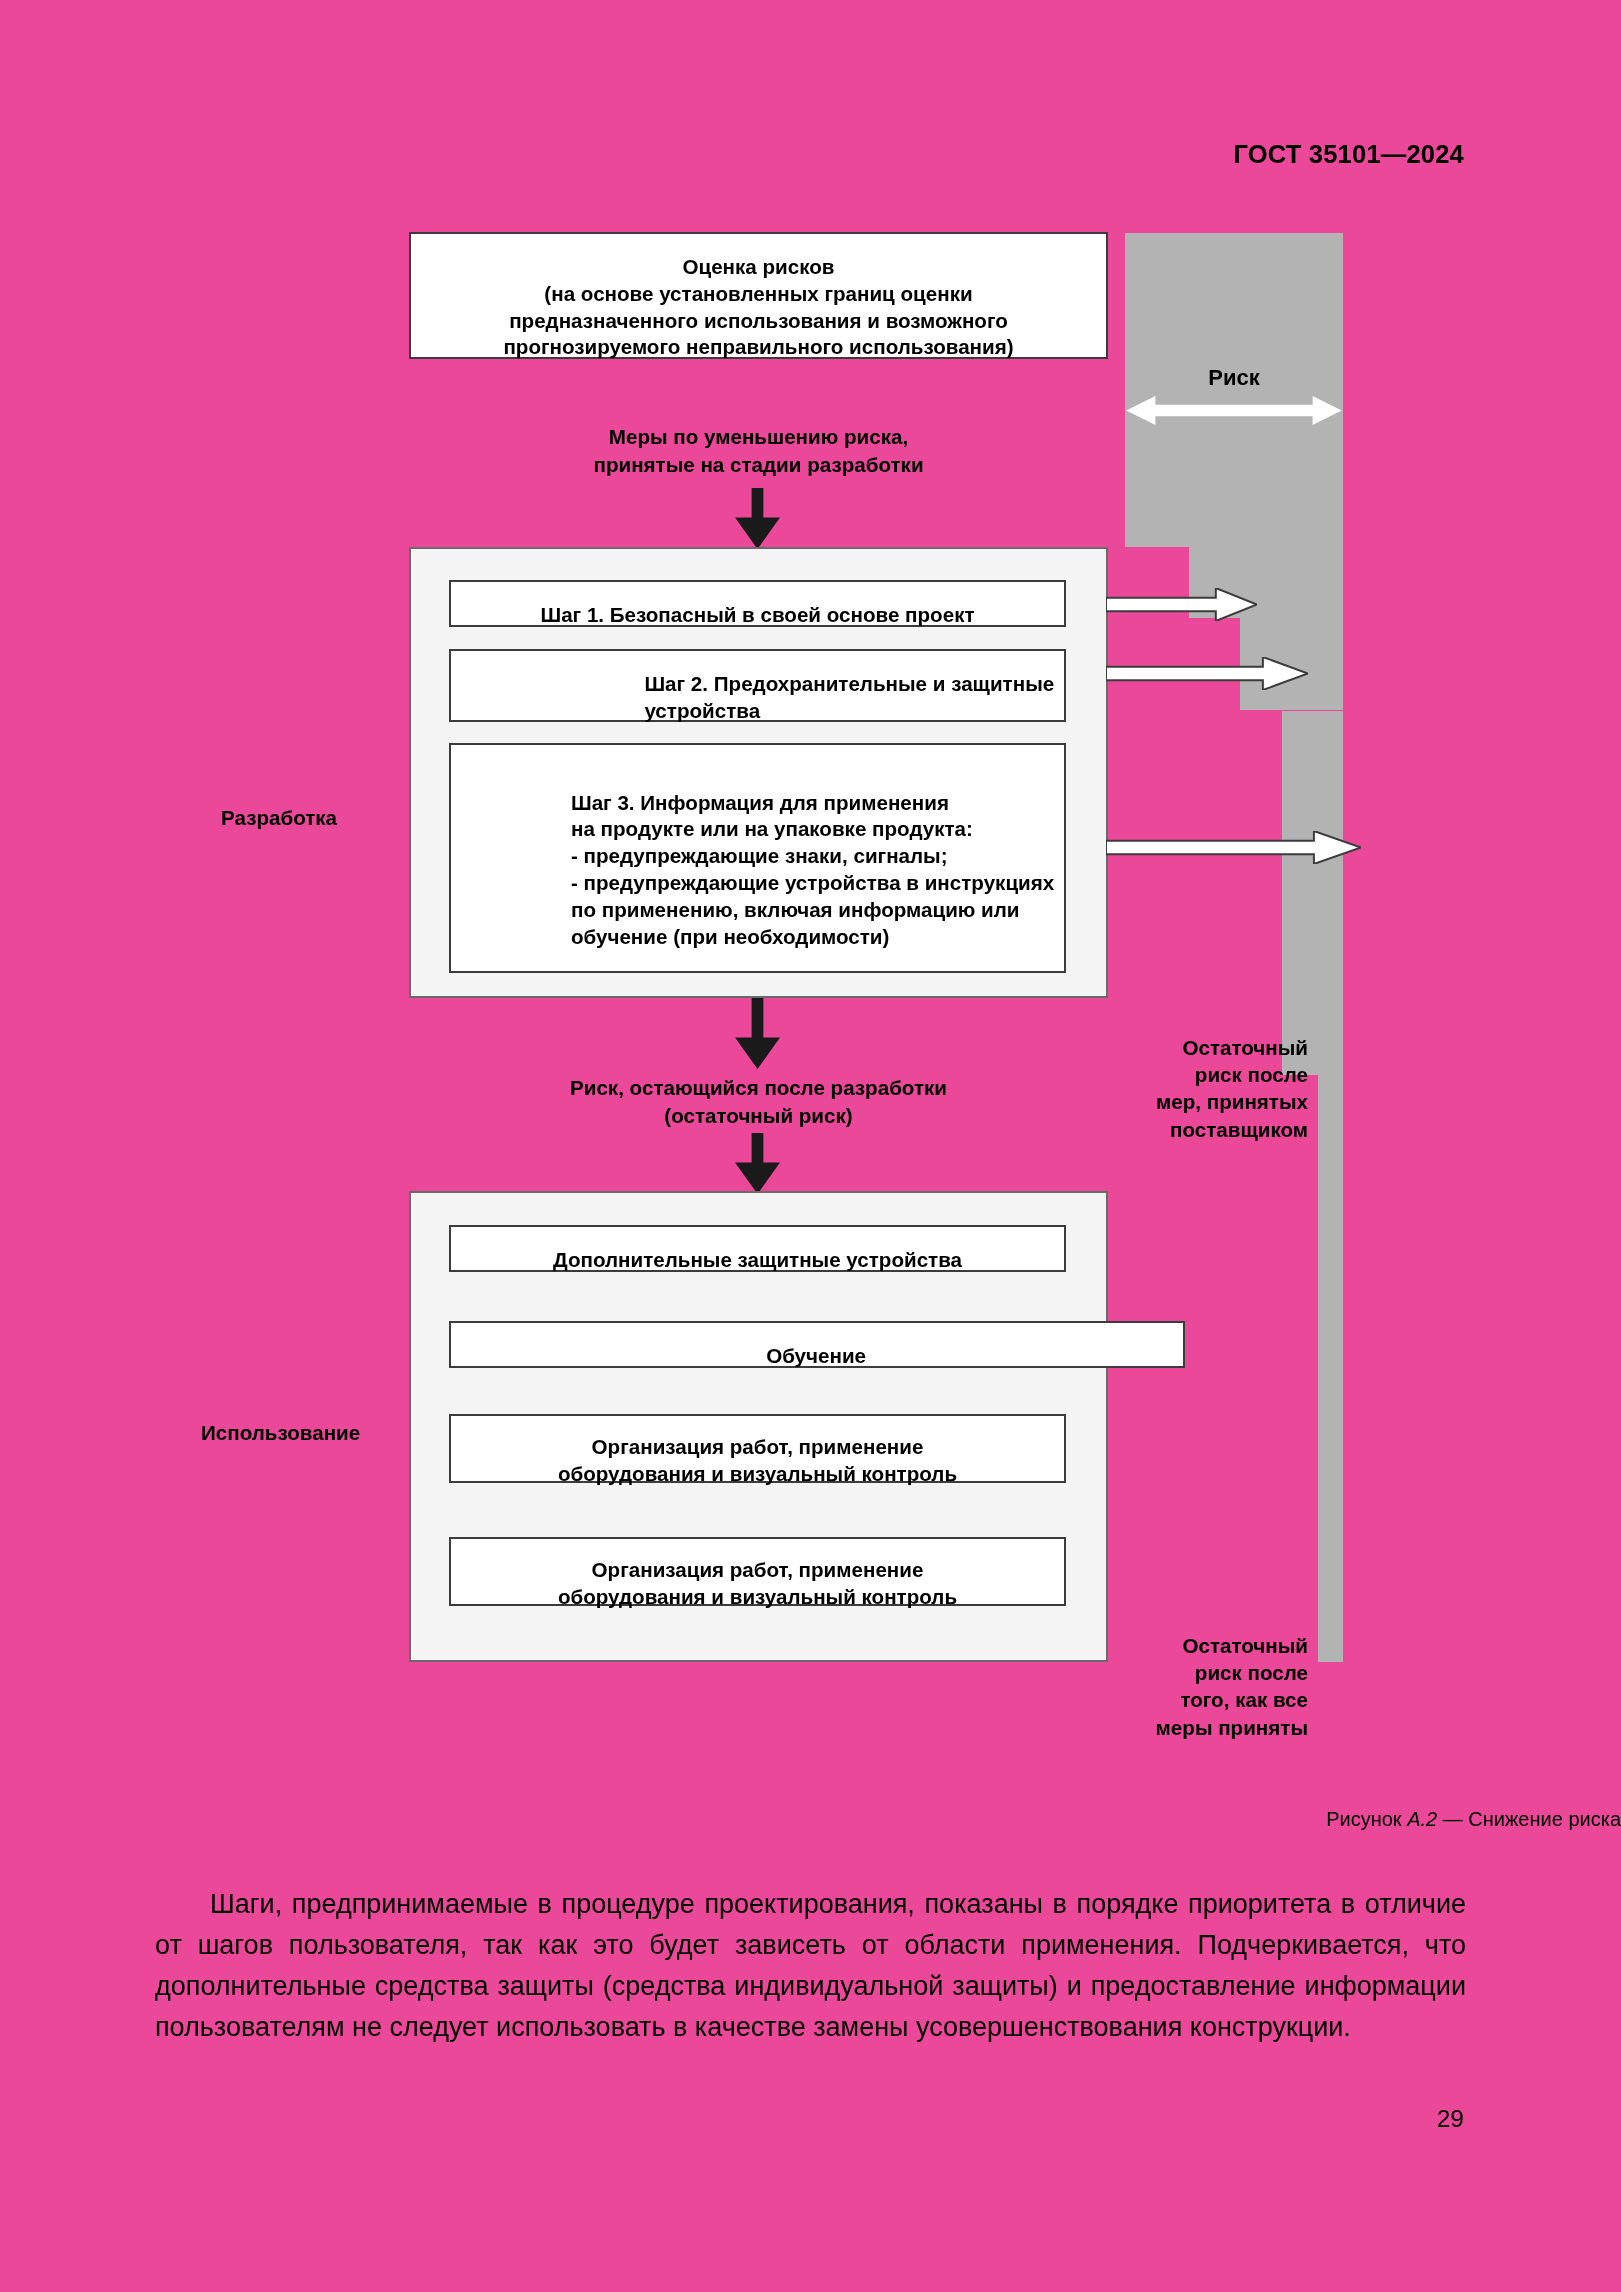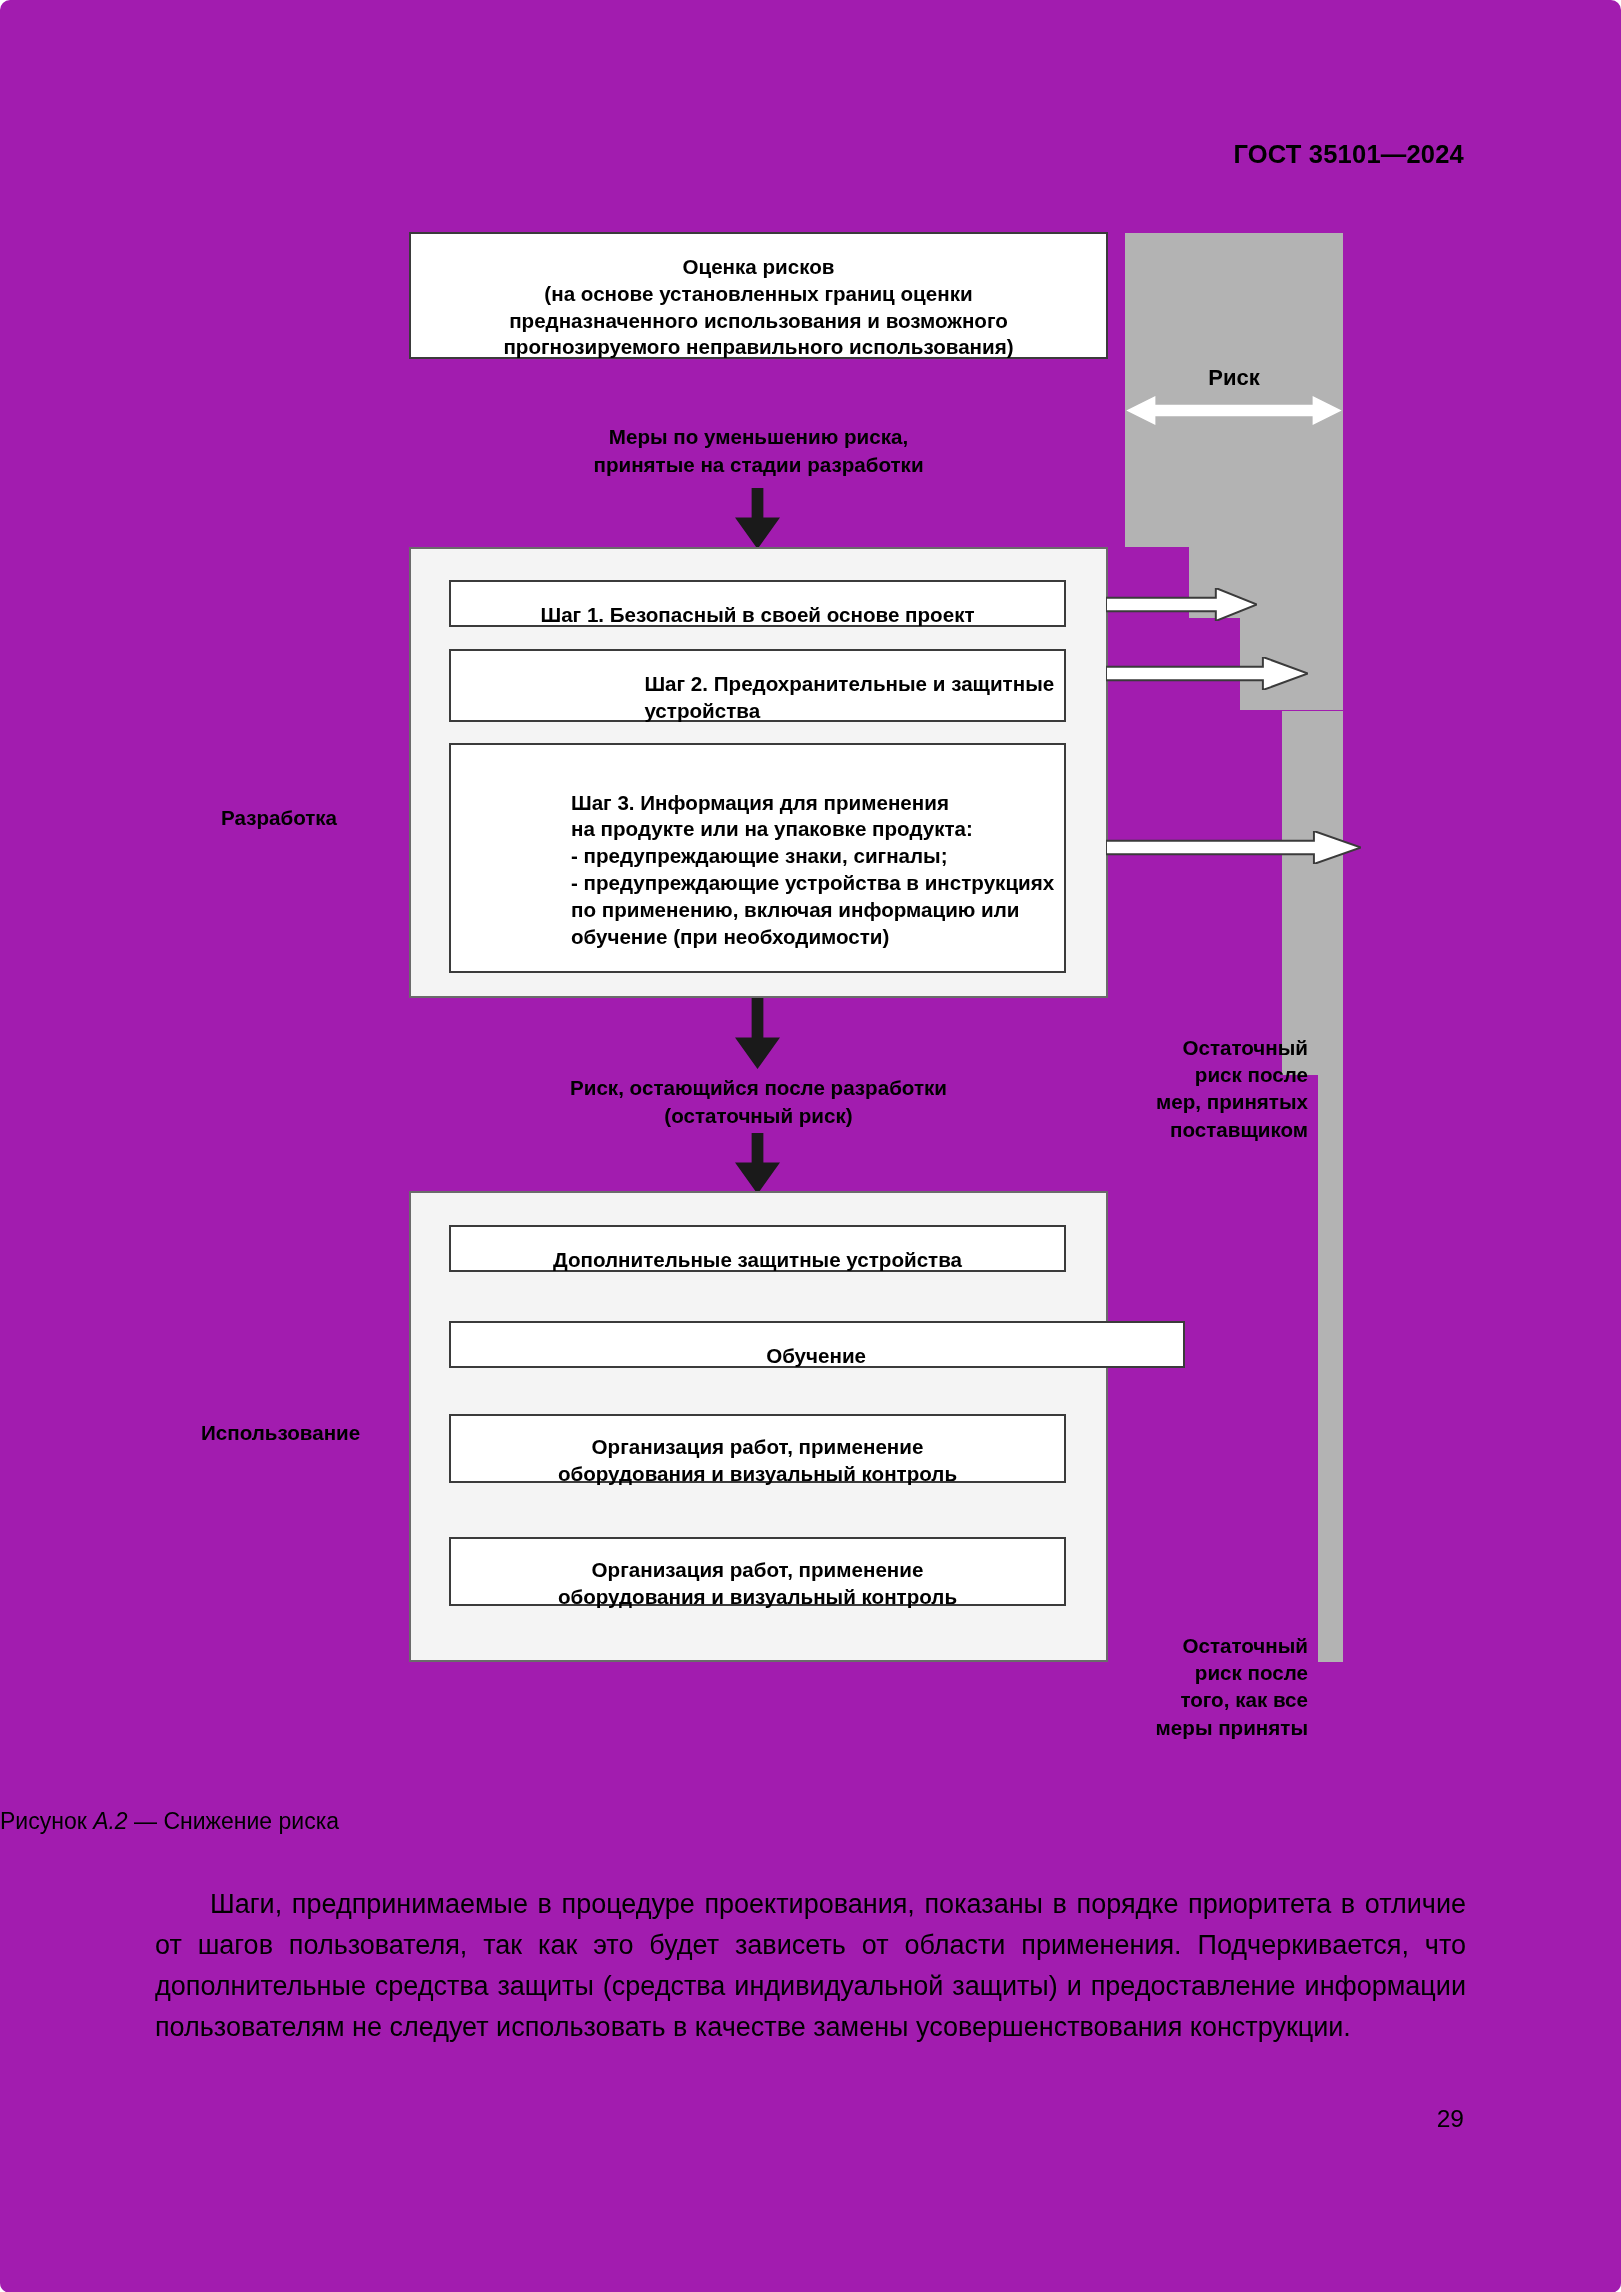--- a/index.html
+++ b/index.html
@@ -8,23 +8,22 @@
     background: #ffffff;
   }
   body {
     font-family: "Liberation Sans", sans-serif;
     color: #000000;
   }
   #page {
     position: relative;
     width: 1621px;
     height: 2293px;
-    background: #a21caf;
+    background: #ec4899;
     overflow: hidden;
-    border-radius: 10px;
   }
 
   
   .page-header {
     position: absolute;
     top: 140px;
     right: 157px;
     font-size: 25.5px;
     font-weight: bold;
     letter-spacing: 0.2px;
@@ -165,22 +164,22 @@
   }
   .note-supplier { left: 1068px; top: 1034px; width: 240px; }
   .note-all      { left: 1068px; top: 1632px; width: 240px; }
 
   
   .fig-caption {
     position: absolute;
     left: 0;
     top: 1808px;
     width: 1621px;
-    text-align: left;
-    font-size: 23px;
+    text-align: right;
+    font-size: 20px;
   }
   .fig-caption .num { font-style: italic; }
 
   .body-paragraph {
     position: absolute;
     left: 155px;
     top: 1884px;
     width: 1311px;
     font-size: 27px;
     line-height: 1.52;

